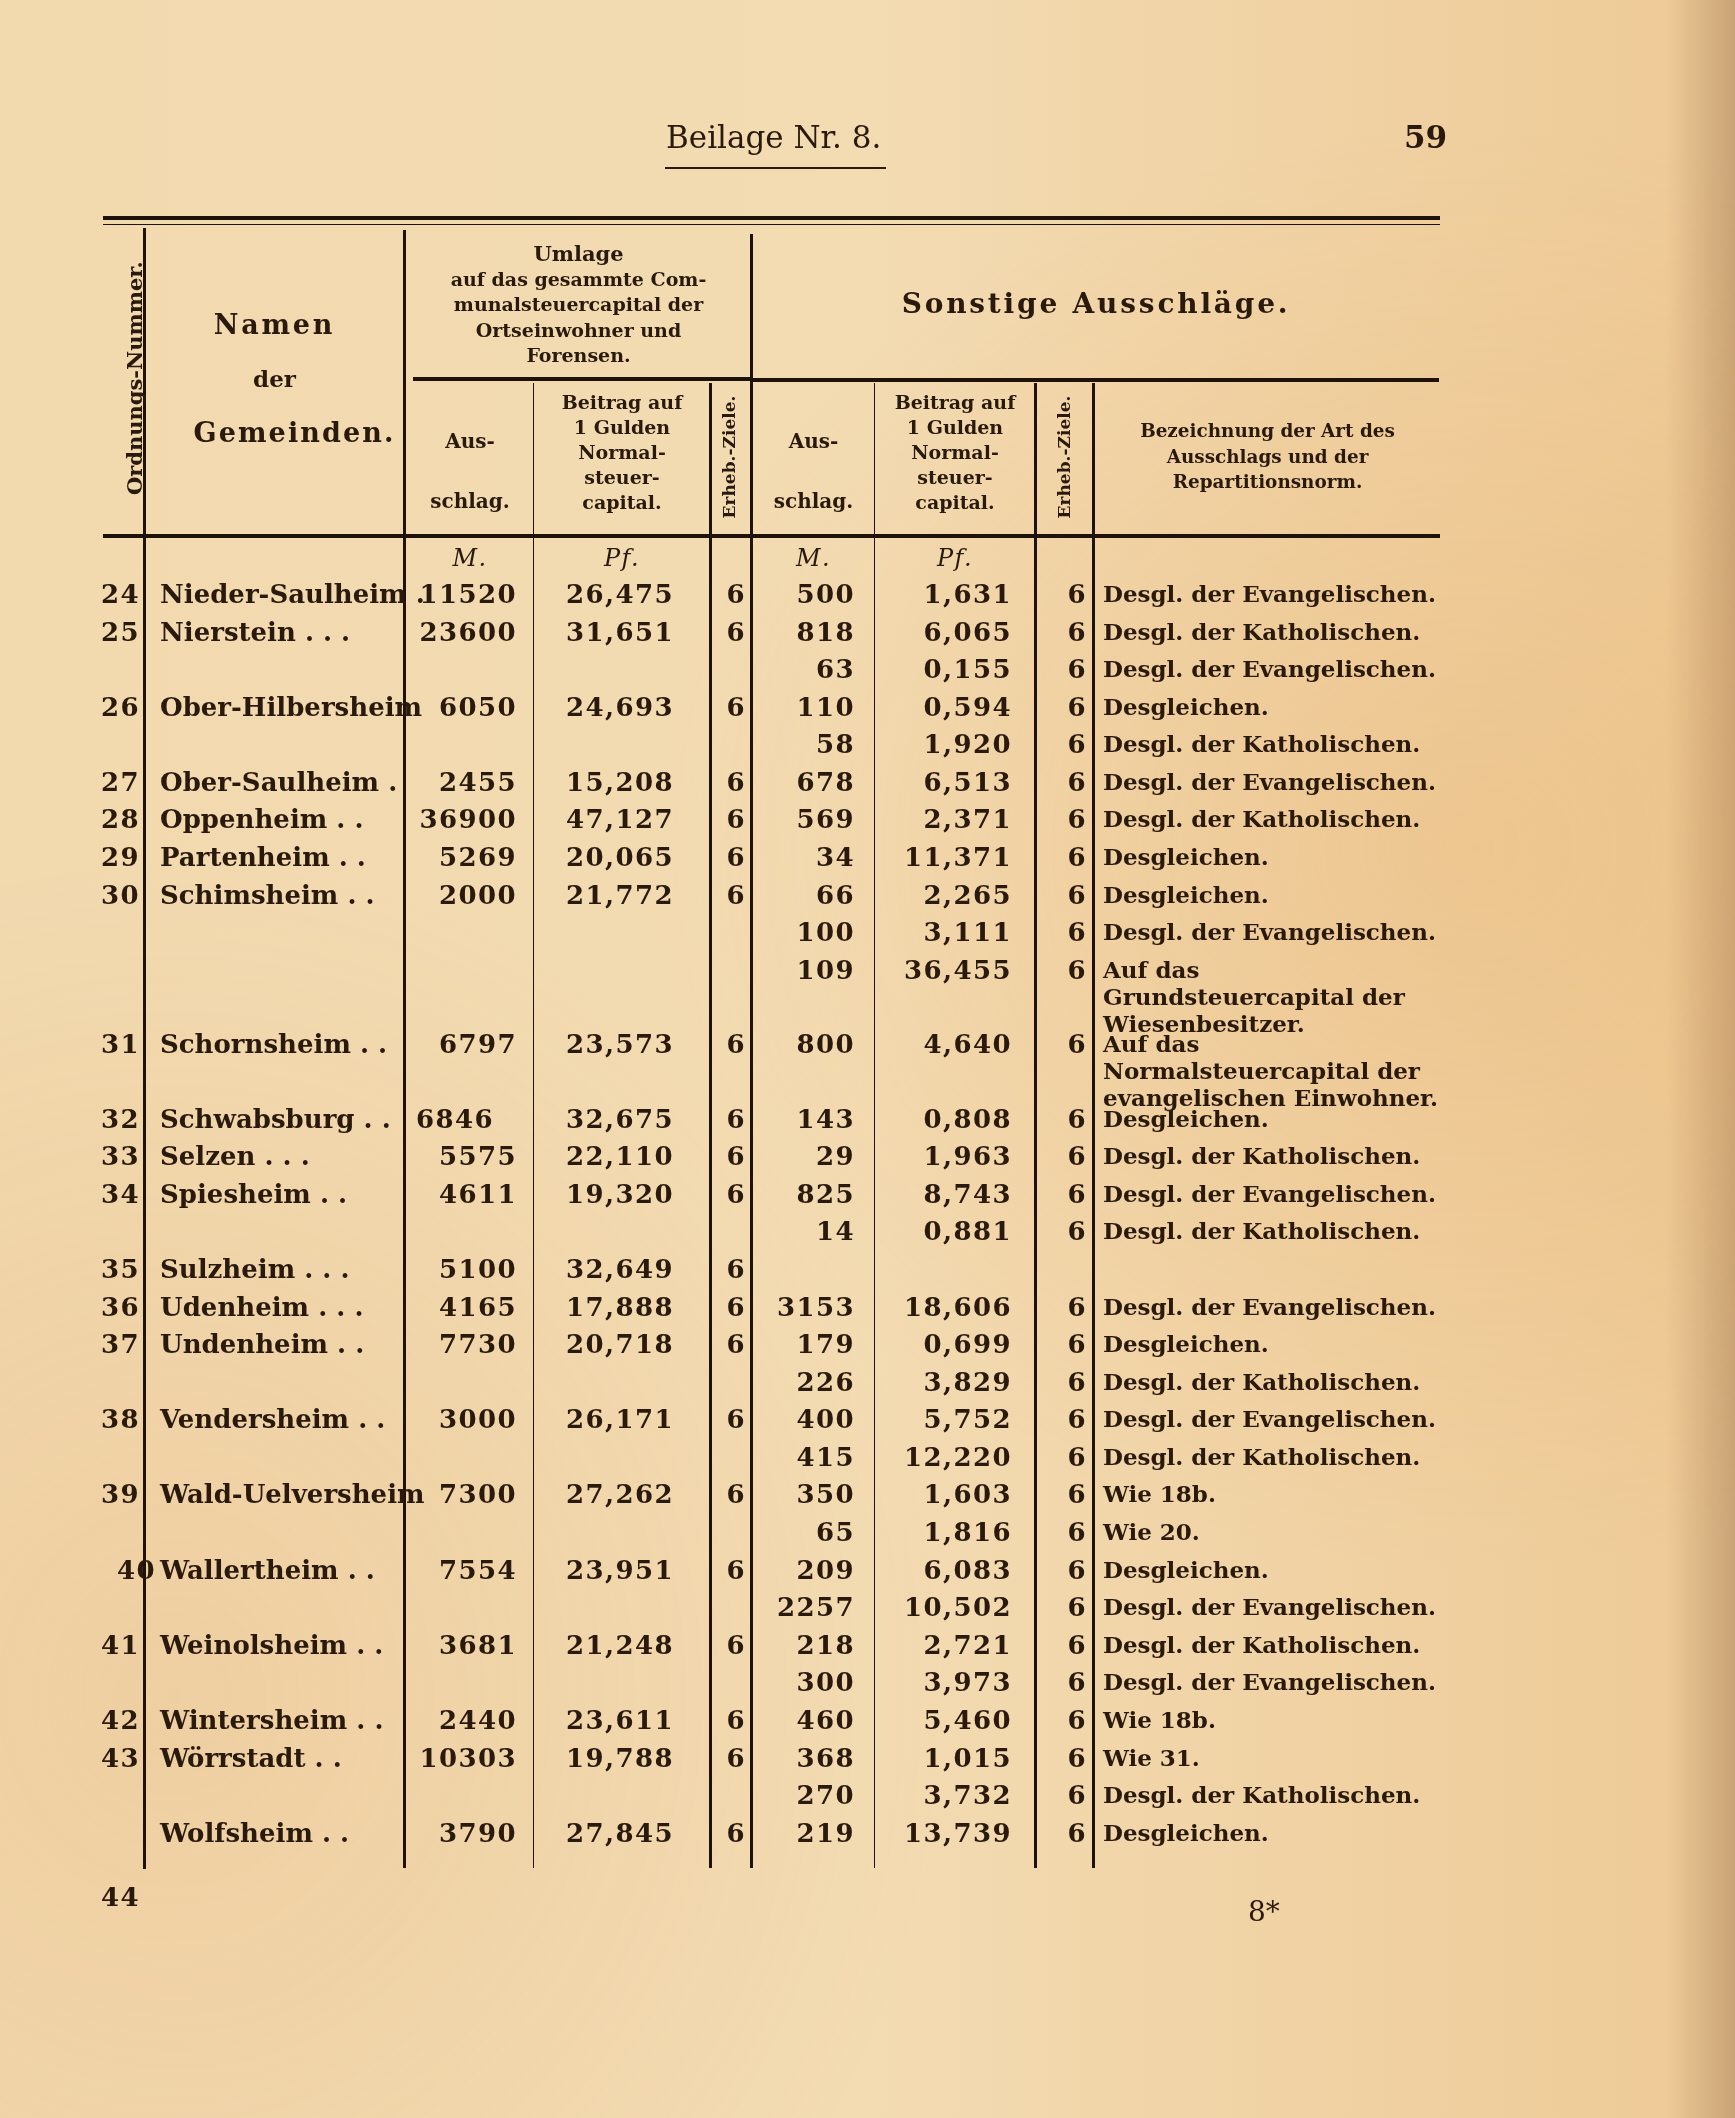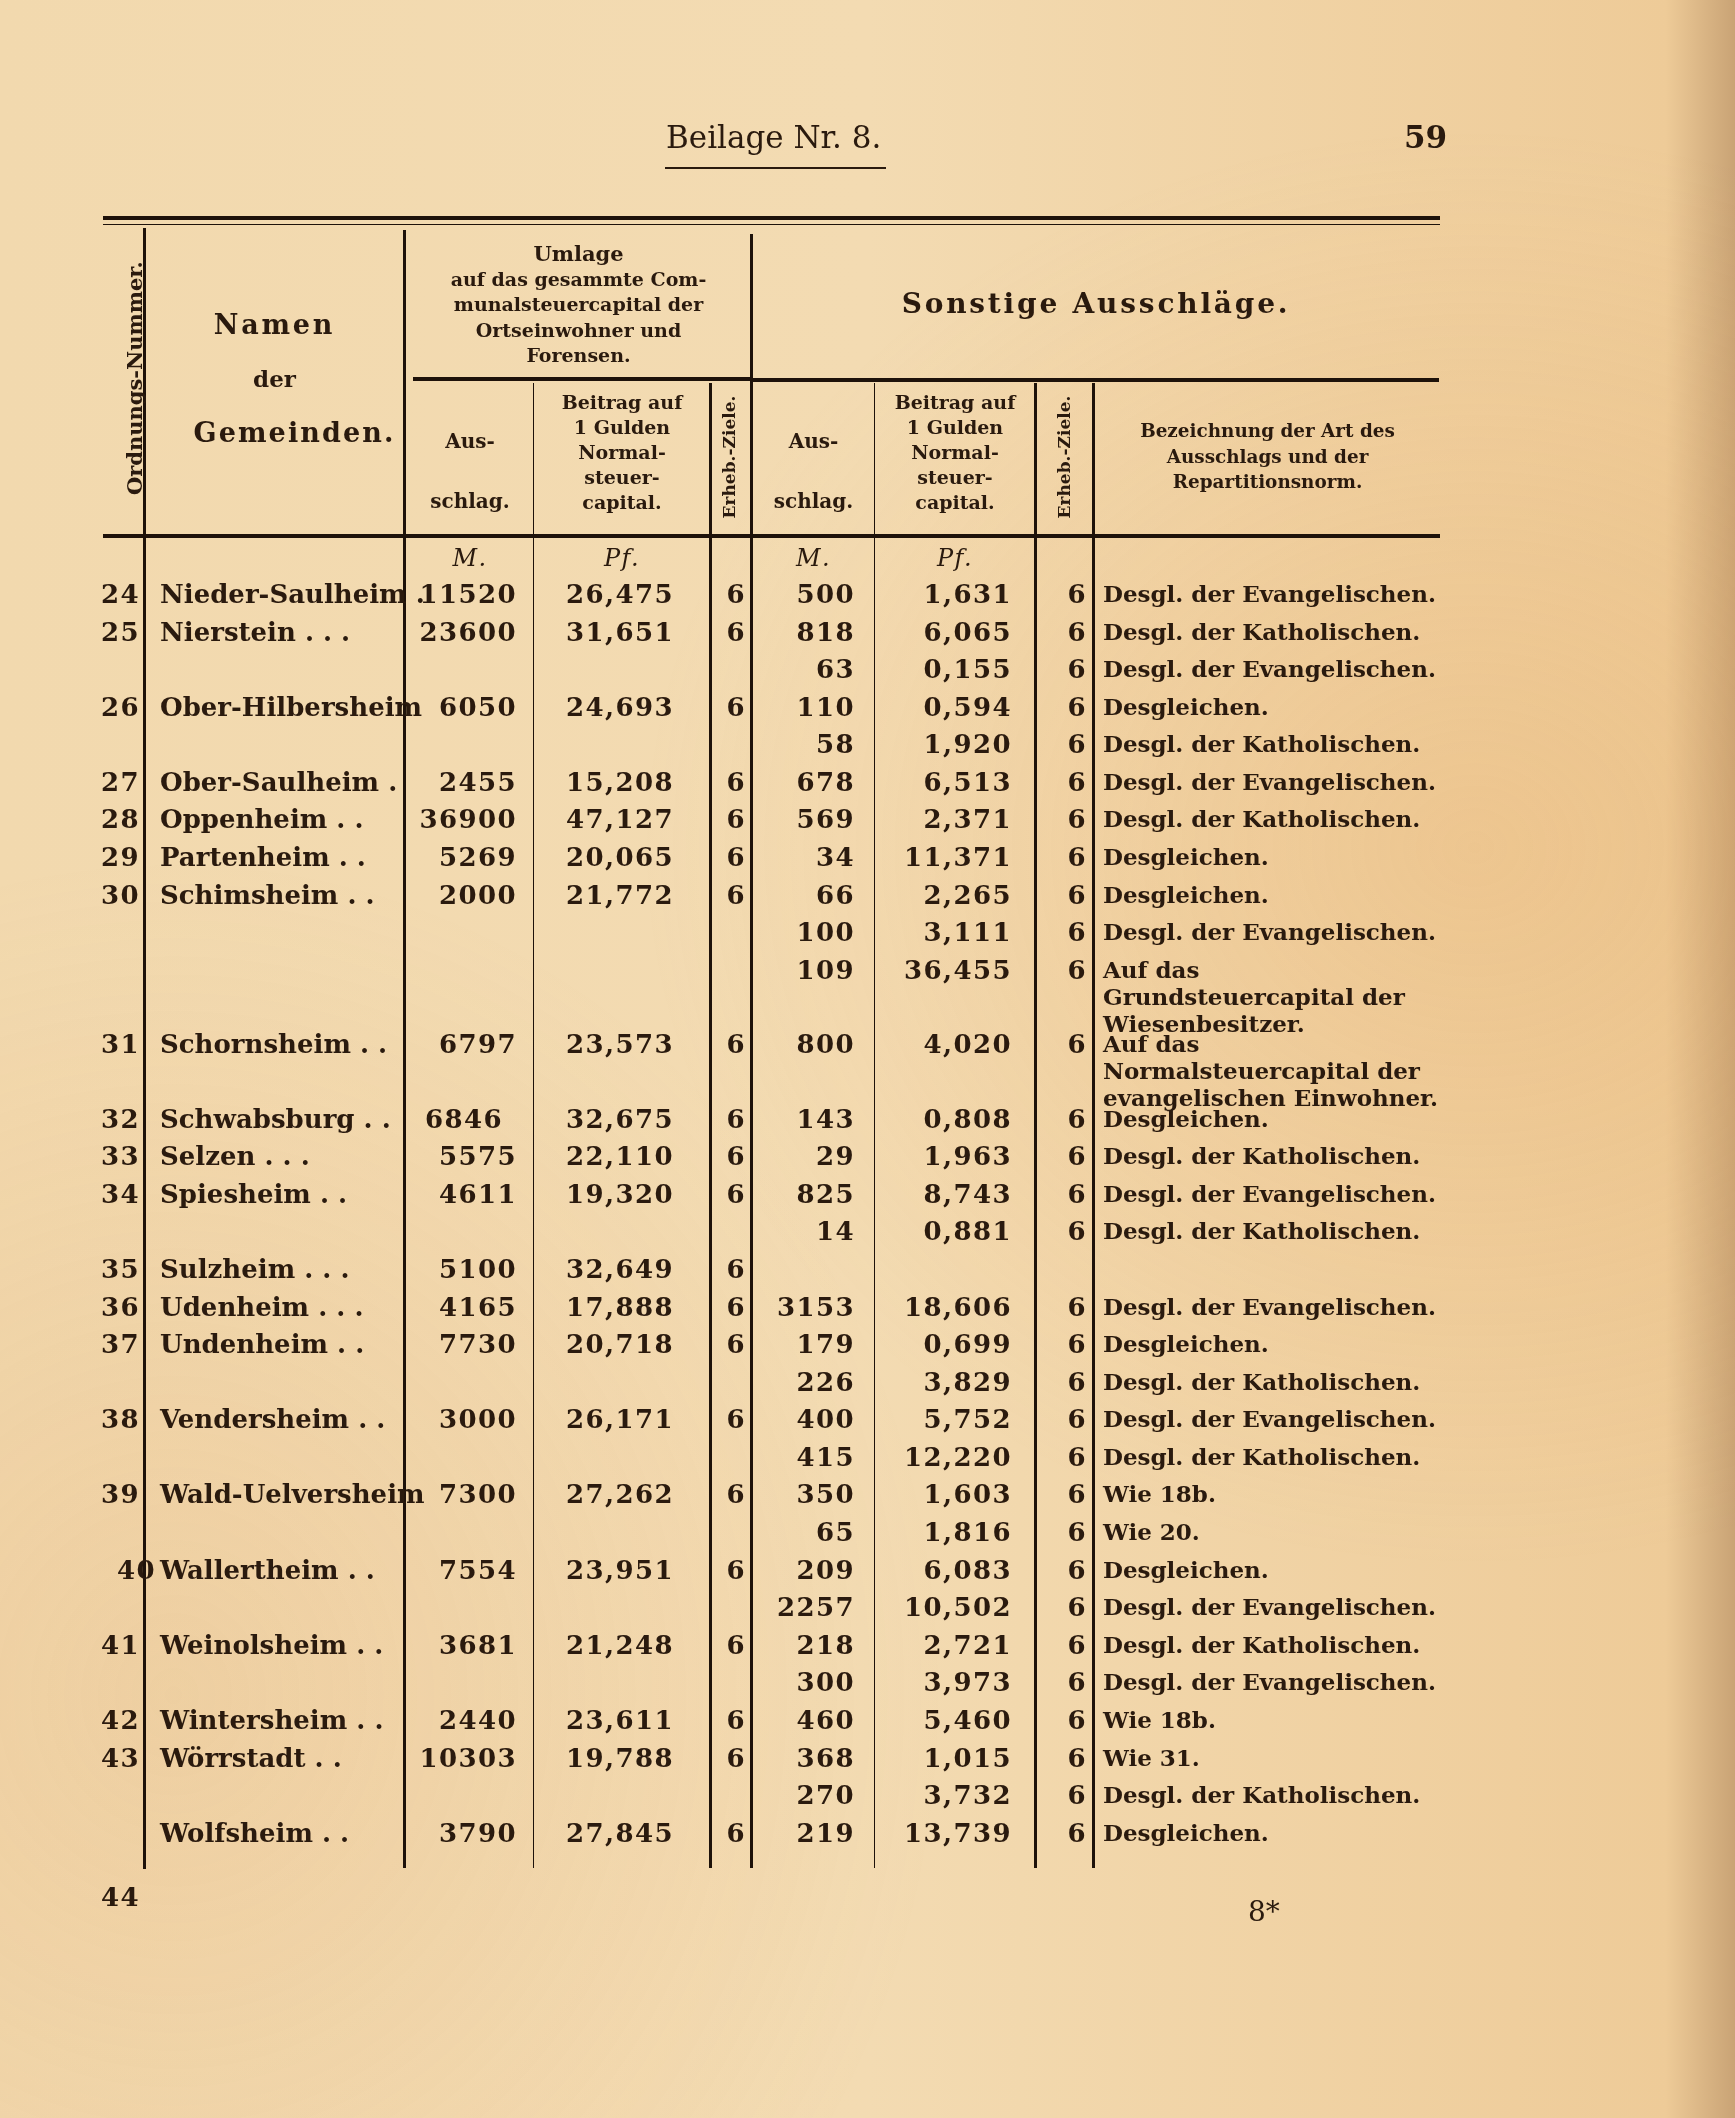--- a/index.html
+++ b/index.html
@@ -229,28 +229,28 @@
       <div class="cell num" style="left: 1059px; top: 956px; width: 28px;">6</div>
       <div class="cell desc" style="left: 1103px; top: 956px; width: 340px;">Auf das Grundsteuercapital der Wiesenbesitzer.</div>
     </div>
     <div>
       <div class="cell num" style="left: 99px; top: 1030px; width: 41px;">31</div>
       <div class="cell name" style="left: 160px; top: 1030px; width: 242px;">Schornsheim . .</div>
       <div class="cell num" style="left: 411px; top: 1030px; width: 106px;">6797</div>
       <div class="cell num" style="left: 553px; top: 1030px; width: 121px;">23,573</div>
       <div class="cell num" style="left: 718px; top: 1030px; width: 28px;">6</div>
       <div class="cell num" style="left: 759px; top: 1030px; width: 96px;">800</div>
-      <div class="cell num" style="left: 893px; top: 1030px; width: 119px;">4,020</div>
+      <div class="cell num" style="left: 893px; top: 1030px; width: 119px;">4,640</div>
       <div class="cell num" style="left: 1059px; top: 1030px; width: 28px;">6</div>
       <div class="cell desc" style="left: 1103px; top: 1030px; width: 340px;">Auf das Normalsteuercapital der evangelischen Einwohner.</div>
     </div>
     <div>
       <div class="cell num" style="left: 99px; top: 1105px; width: 41px;">32</div>
       <div class="cell name" style="left: 160px; top: 1105px; width: 242px;">Schwabsburg . .</div>
-      <div class="cell num" style="left: 411px; top: 1105px; width: 106px; text-align: center;">6846</div>
+      <div class="cell num" style="left: 388px; top: 1105px; width: 106px;">6846</div>
       <div class="cell num" style="left: 553px; top: 1105px; width: 121px;">32,675</div>
       <div class="cell num" style="left: 718px; top: 1105px; width: 28px;">6</div>
       <div class="cell num" style="left: 759px; top: 1105px; width: 96px;">143</div>
       <div class="cell num" style="left: 893px; top: 1105px; width: 119px;">0,808</div>
       <div class="cell num" style="left: 1059px; top: 1105px; width: 28px;">6</div>
       <div class="cell desc" style="left: 1103px; top: 1105px; width: 340px;">Desgleichen.</div>
     </div>
     <div>
       <div class="cell num" style="left: 99px; top: 1142px; width: 41px;">33</div>
       <div class="cell name" style="left: 160px; top: 1142px; width: 242px;">Selzen . . .</div>

